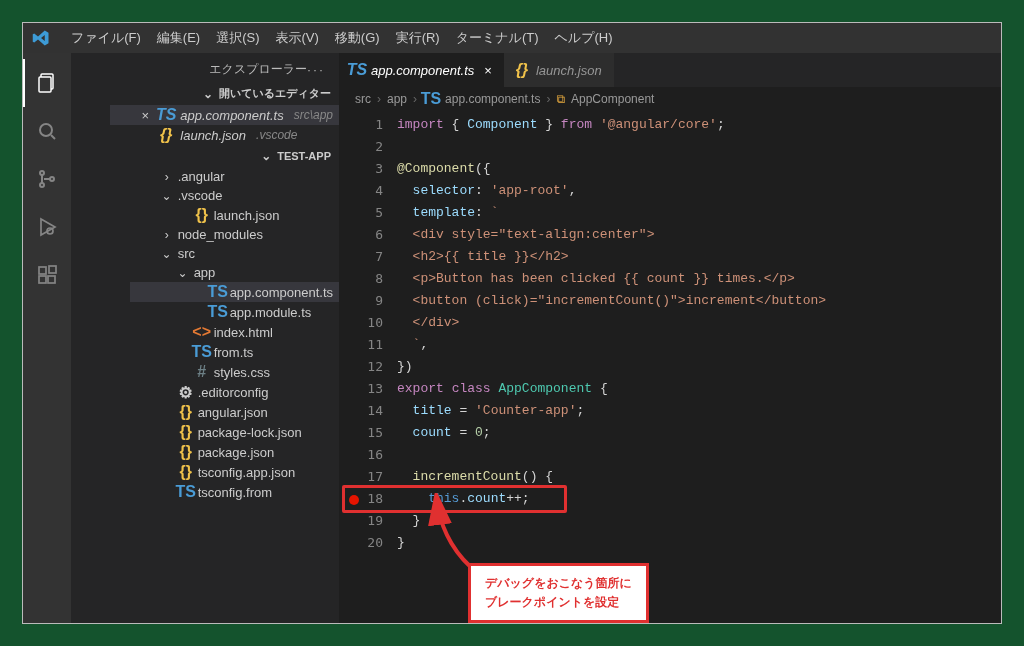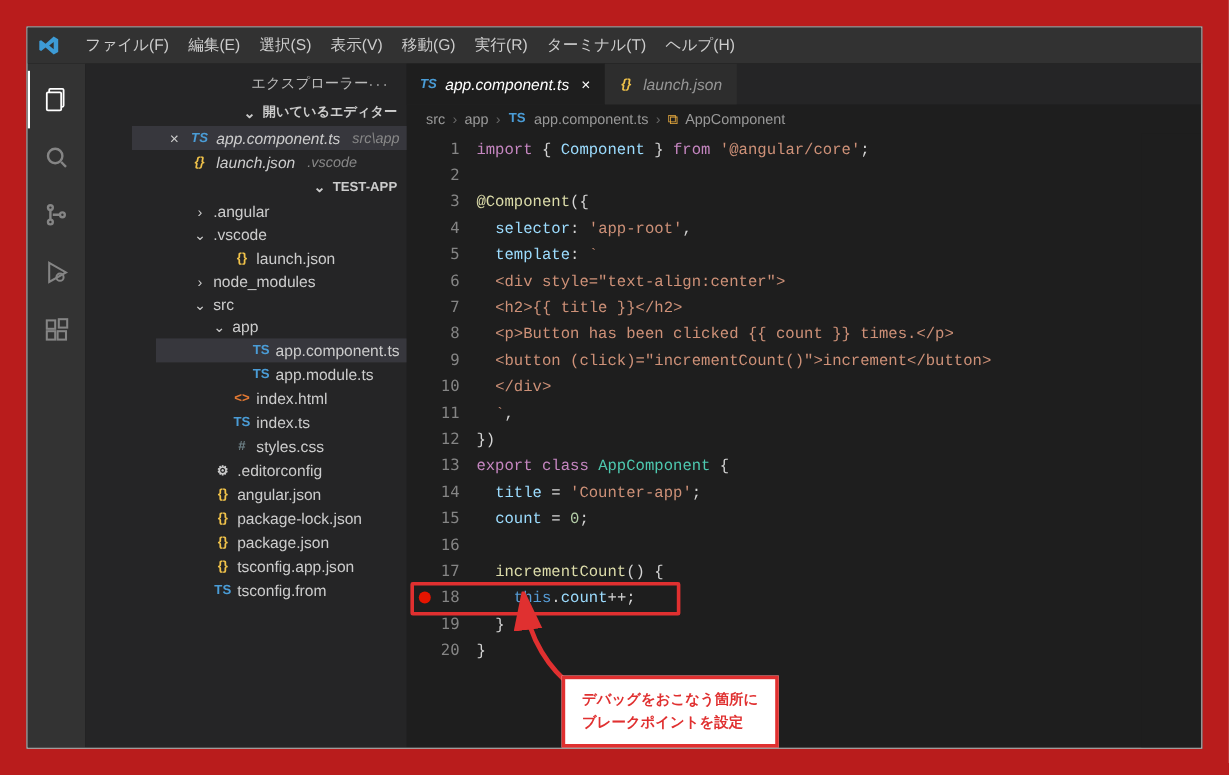--- a/index.html
+++ b/index.html
@@ -1,17 +1,17 @@
 <!DOCTYPE html>
 <html><head>
   <meta charset="utf-8">
   <style>
     * { box-sizing: border-box; margin: 0; padding: 0; }
     body { font-family: -apple-system, BlinkMacSystemFont, "Segoe UI", sans-serif; font-size: 13px; color: #cccccc; background: #fff; }
-    .frame { width: 1024px; height: 646px; margin: 0 auto; position: relative; background: #b91c1c; padding: 22px; }
+    .frame { width: 1024px; height: 646px; margin: 0 auto; position: relative; background: #14532d; padding: 22px; }
     .vscode { width: 100%; height: 100%; background: #1e1e1e; display: flex; flex-direction: column; border: 1px solid #bbb; position: relative; }
 
     .menubar { height: 30px; background: #323232; display: flex; align-items: center; padding: 0 8px; color: #ccc; }
     .vsc-logo { width: 20px; height: 20px; margin-right: 12px; display:flex; align-items:center; justify-content:center;}
     .menu-item { padding: 0 8px; cursor: default; font-size: 13px; }
 
     .main { flex: 1; display: flex; overflow: hidden; }
 
     .activitybar { width: 48px; background: #333333; display: flex; flex-direction: column; align-items: center; padding-top: 6px; }
     .ab-icon { width: 48px; height: 48px; display: flex; align-items: center; justify-content: center; color: #858585; position: relative;}
@@ -26,21 +26,21 @@
     .open-editor-item { padding: 2px 6px 2px 28px; display: flex; align-items: center; gap: 6px; font-style: italic; color:#ccc; font-size:13px;}
     .open-editor-item.active { background: #37373d; }
     .close-x { font-style: normal; color:#ccc; width:14px; text-align:center;}
     .tree-item { padding: 2px 6px 2px 0; display: flex; align-items: center; gap: 4px; font-size: 13px;}
     .tree-item.selected2 { background:#37373d;}
     .indent-1{padding-left:30px}
     .indent-2{padding-left:46px}
     .indent-3{padding-left:62px}
     .chev{color:#ccc;font-size:12px;display:inline-block;width:14px;text-align:center}
 
-    .icon {display:inline-flex;width:16px;height:16px;align-items:center;justify-content:center;font-size:11px;font-weight:600;border-radius:2px}
+    .icon {display:inline-flex;width:16px;height:16px;align-items:center;justify-content:center;font-size:16px;font-weight:600;border-radius:2px}
     .icon-ts{color:#4a9cd6}
     .icon-json{color:#f0c24a}
     .icon-html{color:#e37933}
     .icon-css{color:#6d8086}
     .path-text{color:#888;font-style:italic;font-size:12px;margin-left:4px}
 
     .editor-area { flex: 1; display: flex; flex-direction: column; background:#1e1e1e;}
 
     .tabs { height:34px; display:flex; align-items:stretch; background:#252526;}
     .tab { display:flex; align-items:center; padding:0 12px 0 10px; gap:6px; font-size:13px; font-style:italic; color:#969696; background:#2d2d2d;}
@@ -199,21 +199,21 @@
               <span>app.module.ts</span>
             </div>
             <div class="tree-item indent-2">
               <span class="chev"></span>
               <span class="icon icon-html">&lt;&gt;</span>
               <span>index.html</span>
             </div>
             <div class="tree-item indent-2">
               <span class="chev"></span>
               <span class="icon icon-ts">TS</span>
-              <span>index.ts</span>
+              <span>from.ts</span>
             </div>
             <div class="tree-item indent-2">
               <span class="chev"></span>
               <span class="icon icon-css">#</span>
               <span>styles.css</span>
             </div>
             <div class="tree-item indent-1">
               <span class="chev"></span>
               <span class="icon ">⚙</span>
               <span>.editorconfig</span>

